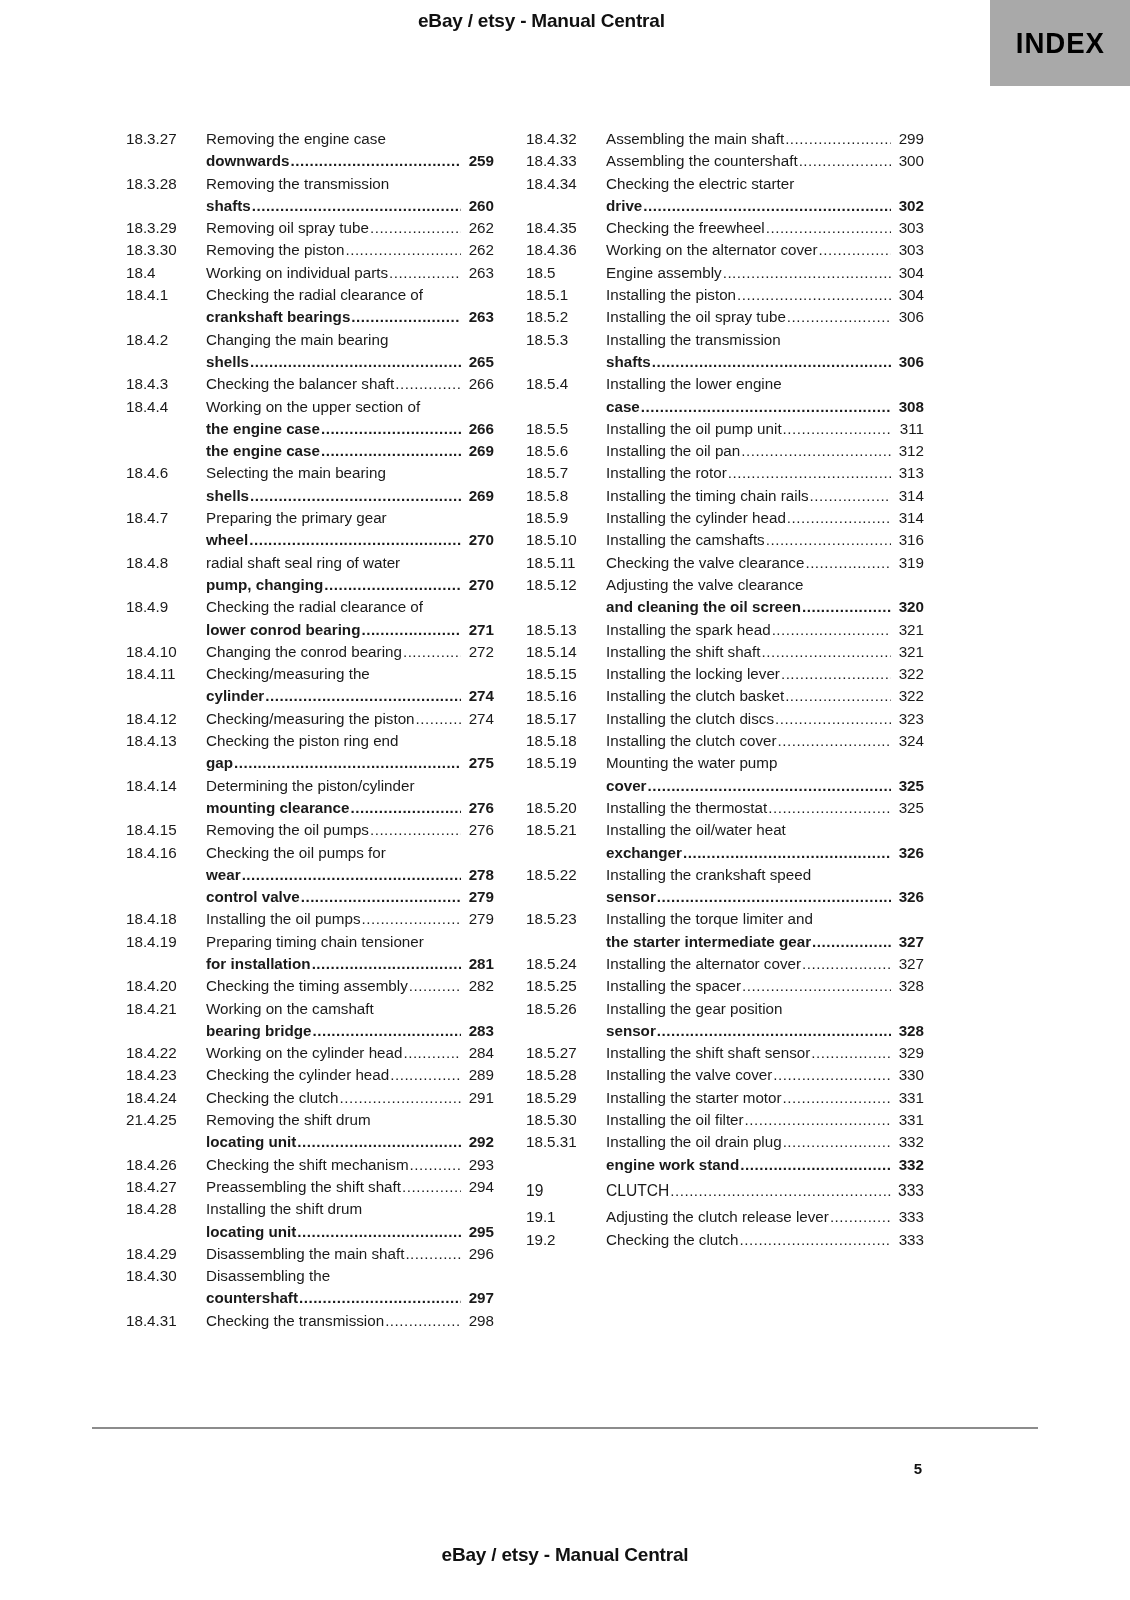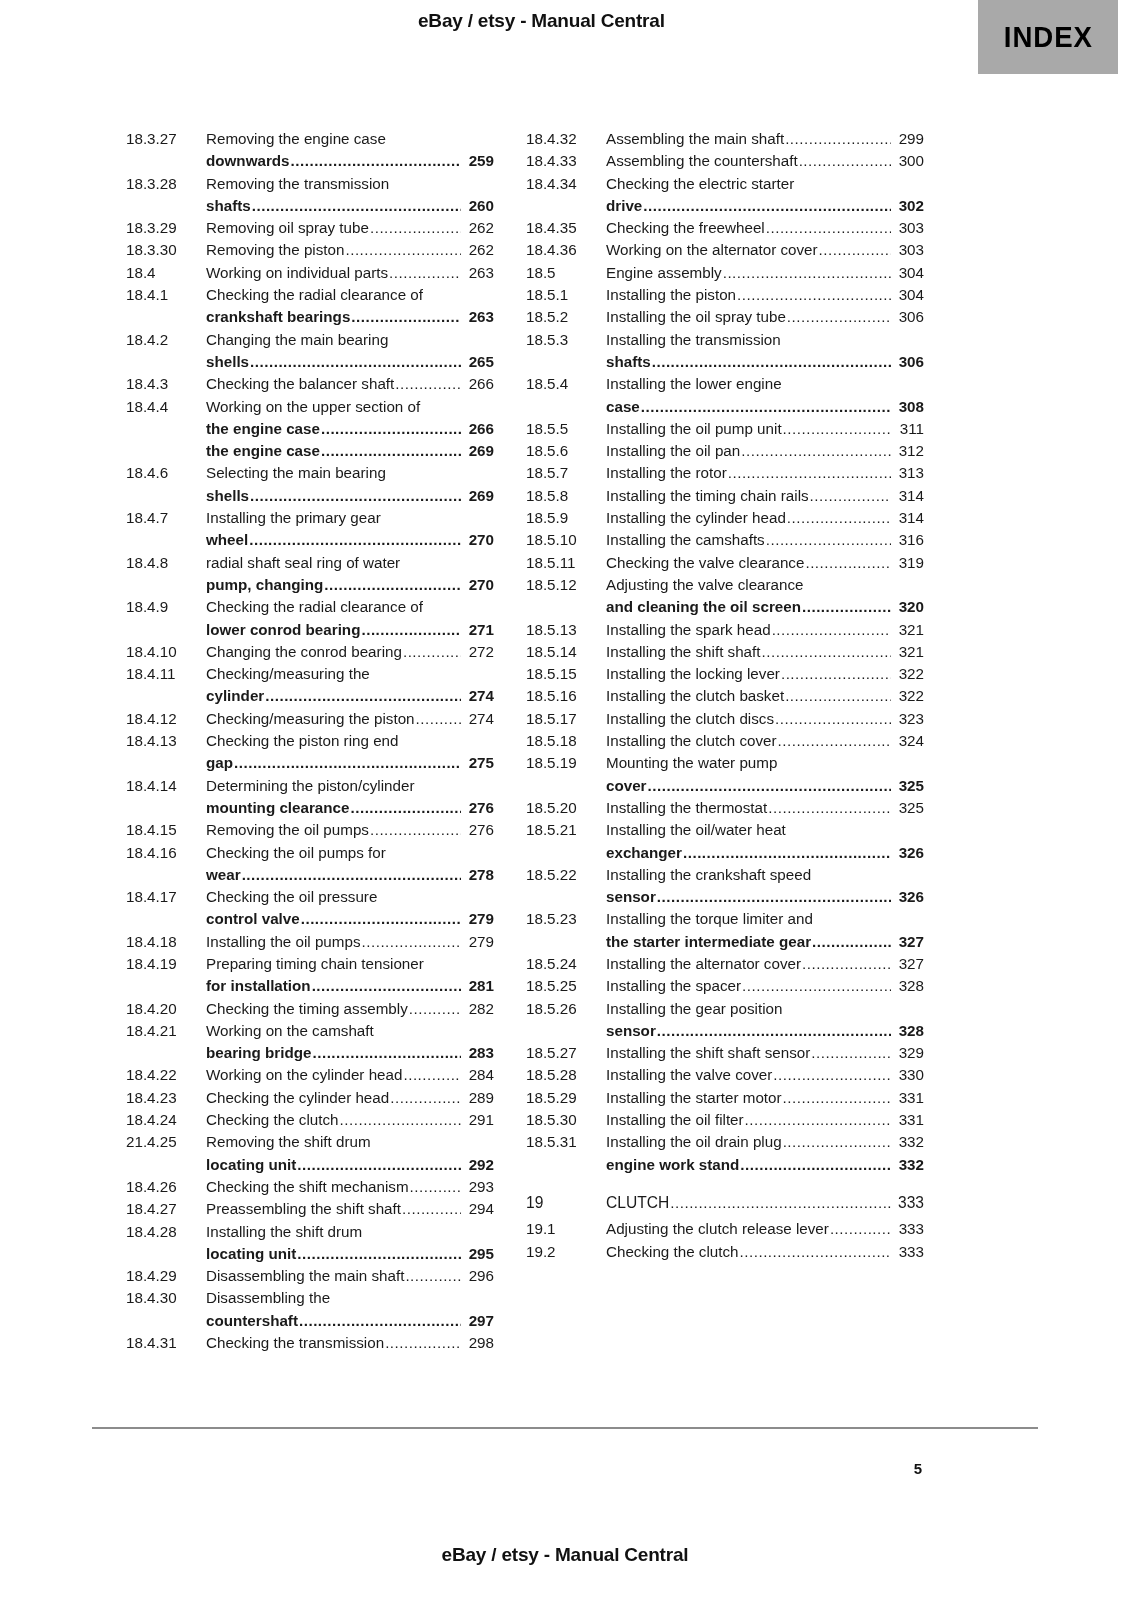--- a/index.html
+++ b/index.html
@@ -28,24 +28,24 @@
     left: 418px;
     top: 10px;
     font-size: 19px;
     font-weight: 600;
     letter-spacing: -0.2px;
     color: #111;
     white-space: nowrap;
   }
   #index-tab {
     position: absolute;
-    right: 12px;
+    right: 0;
     top: 0;
     width: 140px;
-    height: 74px;
+    height: 86px;
     background: #a9a9a9;
     display: flex;
     align-items: center;
     justify-content: center;
   }
   #index-tab-label {
     font-size: 30px;
     font-weight: 700;
     letter-spacing: 1px;
     color: #000;
@@ -116,21 +116,21 @@
     align-items: flex-start;
     font-size: 15.2px;
     line-height: 22.3px;
     white-space: nowrap;
     font-weight: bold;
   }
   .toc-cont .toc-indent { flex: 0 0 auto; width: 80px; }
 
   
   .toc-entry.level1 {
-    margin-top: 16px;
+    margin-top: 4px;
   }
   .toc-entry.level1 .toc-line { font-size: 15.6px; }
   .toc-entry.level1 .toc-num { width: 32px; }
   .toc-entry.level1 + .toc-entry { margin-top: 4px; }
 
   
   #footer-rule {
     position: absolute;
     left: 92px;
     top: 1427px;
@@ -280,21 +280,21 @@
         <div class="toc-cont">
           <span class="toc-indent">&nbsp;</span>
           <span class="toc-title">shells</span>
           <span class="toc-dots">........................................................................................................................</span>
           <span class="toc-page">269</span>
         </div>
       </div>
       <div class="toc-entry level3">
         <div class="toc-line">
           <span class="toc-num">18.4.7</span>
-          <span class="toc-title">Installing the primary gear</span>
+          <span class="toc-title">Preparing the primary gear</span>
         </div>
         <div class="toc-cont">
           <span class="toc-indent">&nbsp;</span>
           <span class="toc-title">wheel</span>
           <span class="toc-dots">........................................................................................................................</span>
           <span class="toc-page">270</span>
         </div>
       </div>
       <div class="toc-entry level3">
         <div class="toc-line">
@@ -386,24 +386,20 @@
           <span class="toc-title">Checking the oil pumps for</span>
         </div>
         <div class="toc-cont">
           <span class="toc-indent">&nbsp;</span>
           <span class="toc-title">wear</span>
           <span class="toc-dots">........................................................................................................................</span>
           <span class="toc-page">278</span>
         </div>
       </div>
       <div class="toc-entry level3">
-        <div class="toc-line">
-          <span class="toc-num">18.4.17</span>
-          <span class="toc-title">Checking the oil pressure</span>
-        </div>
         <div class="toc-cont">
           <span class="toc-indent">&nbsp;</span>
           <span class="toc-title">control valve</span>
           <span class="toc-dots">........................................................................................................................</span>
           <span class="toc-page">279</span>
         </div>
       </div>
       <div class="toc-entry level3">
         <div class="toc-line">
           <span class="toc-num">18.4.18</span>

